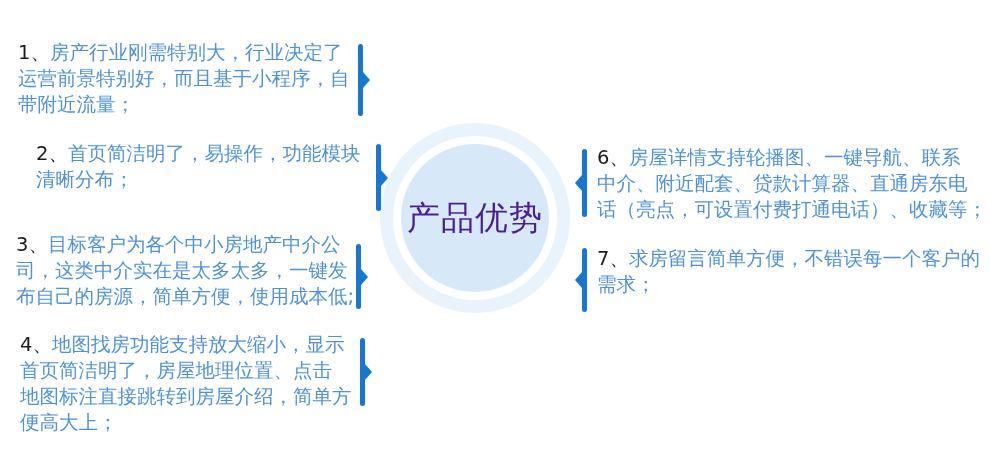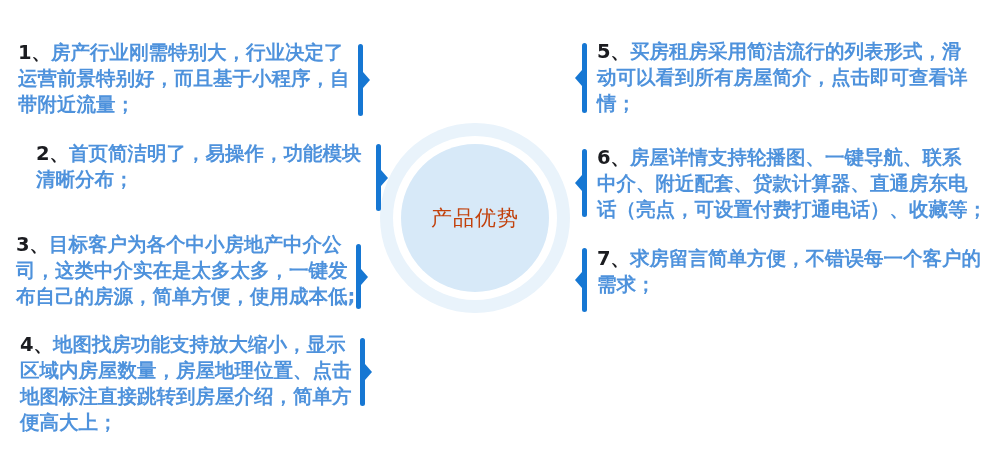--- a/index.html
+++ b/index.html
@@ -29,34 +29,33 @@
     background: #ffffff;
     display: flex; align-items: center; justify-content: center;
   }
   .circle-inner {
     width: 148px; height: 148px;
     border-radius: 50%;
     background: #d7e9f8;
     display: flex; align-items: center; justify-content: center;
   }
   .center-label {
-    font-size: 21px;
-    color: #c2410c;
+    font-size: 33px;
+    color: #4c1d95;
     letter-spacing: 1px;
     white-space: nowrap;
   }
 
   
   .item { position: absolute; }
   .item .txt {
     font-size: 19.5px;
     line-height: 26px;
     color: #4e92dc;
     white-space: pre-line;
-    font-weight: bold;
   }
   .item .num { color: #1b1c20; }
 
   .marker {
     position: absolute;
     width: 5px;
     background: #1677d3;
     border-radius: 2.5px;
   }
   .marker::after {
@@ -115,32 +114,26 @@
 
   <div class="item left p3">
     <div class="txt"><span class="num">3、</span><span>目标客户为各个中小房地产中介公
 司，这类中介实在是太多太多，一键发
 布自己的房源，简单方便，使用成本低;</span></div>
     <div class="marker"></div>
   </div>
 
   <div class="item left p4">
     <div class="txt"><span class="num">4、</span><span>地图找房功能支持放大缩小，显示
-区域内房屋数量，房屋地理位置、点击
+首页简洁明了，房屋地理位置、点击
 地图标注直接跳转到房屋介绍，简单方
 便高大上；</span></div>
     <div class="marker"></div>
   </div>
 
-  <div class="item right p5">
-    <div class="marker"></div>
-    <div class="txt"><span class="num">5、</span><span>买房租房采用简洁流行的列表形式，滑
-动可以看到所有房屋简介，点击即可查看详
-情；</span></div>
-  </div>
 
   <div class="item right p6">
     <div class="marker"></div>
     <div class="txt"><span class="num">6、</span><span>房屋详情支持轮播图、一键导航、联系
 中介、附近配套、贷款计算器、直通房东电
 话（亮点，可设置付费打通电话）、收藏等；</span></div>
   </div>
 
   <div class="item right p7">
     <div class="marker"></div>

